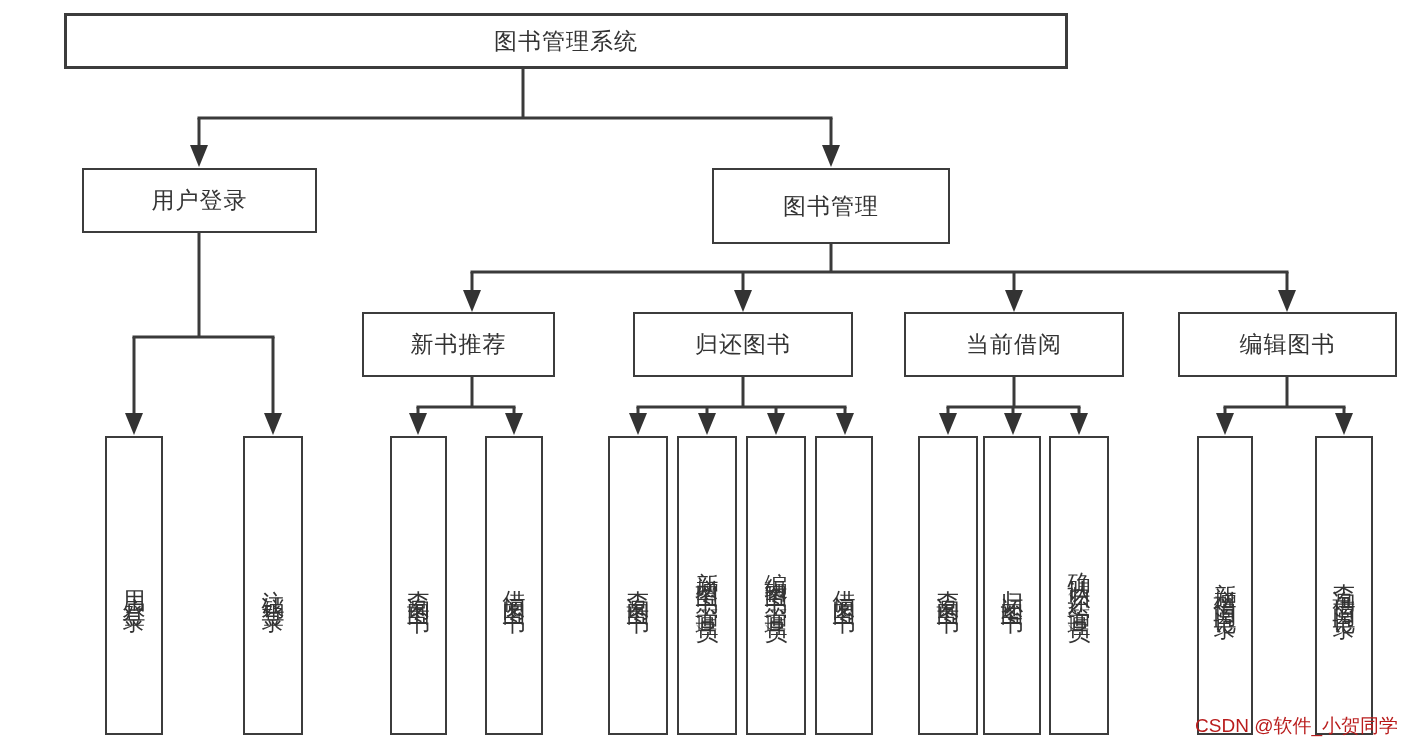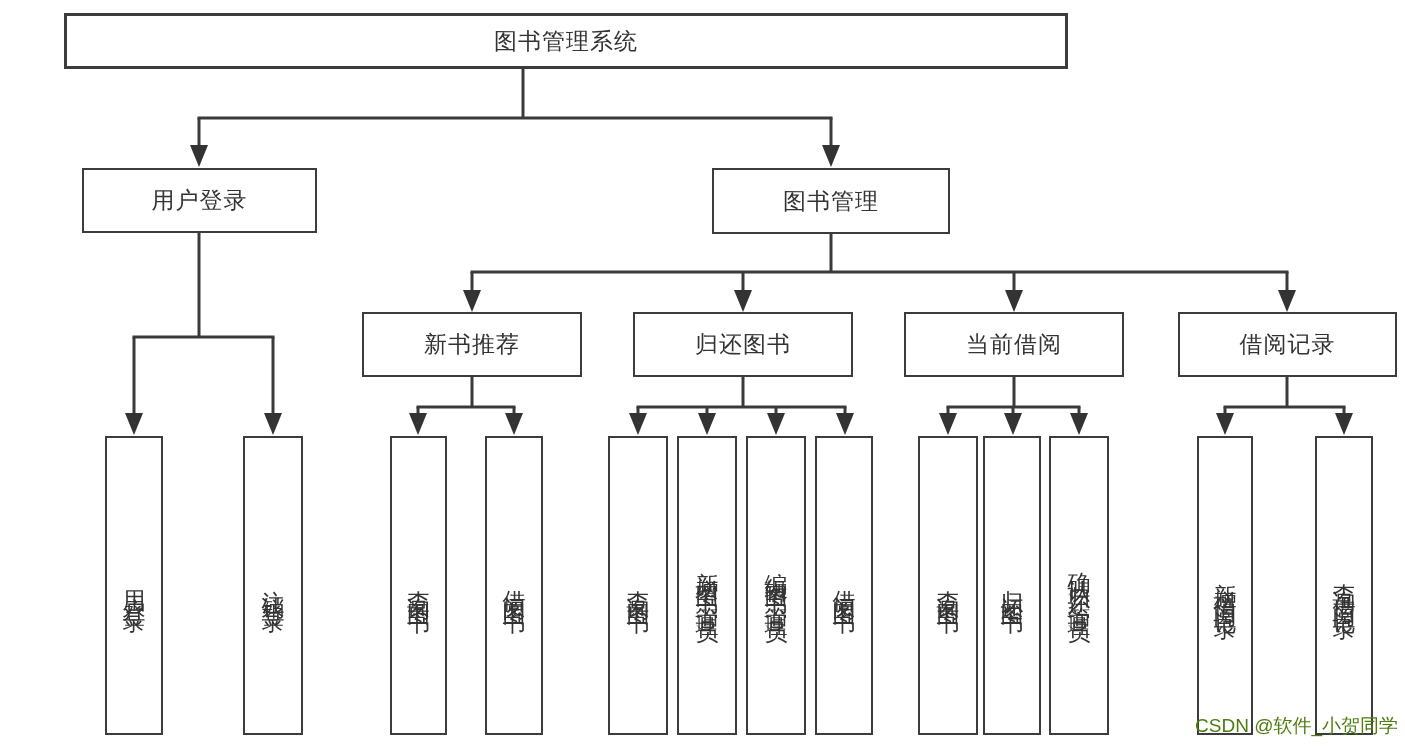--- a/index.html
+++ b/index.html
@@ -44,21 +44,21 @@
     letter-spacing: 7px;
     line-height: 1;
     color: #333333;
     white-space: nowrap;
   }
   .watermark {
     position: absolute;
     right: 7px;
     bottom: 8px;
     font-size: 19px;
-    color: #4d7c0f;
+    color: #b91c1c;
     z-index: 3;
     white-space: nowrap;
   }
 </style>
 </head>
 <body>
 
 <div class="canvas">
 
   <svg class="connectors" viewBox="0 0 1405 747" xmlns="http://www.w3.org/2000/svg">
@@ -123,35 +123,35 @@
     <polygon points="1335,413 1353,413 1344,435"></polygon>
   </svg>
 
   <div class="node root" style="left:20px; top:13px; width:1004px; height:56px;margin-left:44px;">
     <span class="hlabel">图书管理系统</span>
   </div>
 
   <div class="node" style="left:82px; top:168px; width:235px; height:65px;">
     <span class="hlabel">用户登录</span>
   </div>
-  <div class="node" style="left:712px; top:168px; width:238px; height:66px;">
+  <div class="node" style="left:712px; top:168px; width:238px; height:76px;">
     <span class="hlabel">图书管理</span>
   </div>
 
-  <div class="node" style="left:362px; top:312px; width:220px; height:65px;">
+  <div class="node" style="left:362px; top:312px; width:193px; height:65px;">
     <span class="hlabel">新书推荐</span>
   </div>
   <div class="node" style="left:633px; top:312px; width:220px; height:65px;">
     <span class="hlabel">归还图书</span>
   </div>
   <div class="node" style="left:904px; top:312px; width:220px; height:65px;">
     <span class="hlabel">当前借阅</span>
   </div>
   <div class="node" style="left:1178px; top:312px; width:219px; height:65px;">
-    <span class="hlabel">借阅记录</span>
+    <span class="hlabel">编辑图书</span>
   </div>
 
   <div class="node" style="left:105px; top:436px; width:58px; height:299px;">
     <span class="vlabel">用户登录</span>
   </div>
   <div class="node" style="left:243px; top:436px; width:60px; height:299px;">
     <span class="vlabel">注销登录</span>
   </div>
 
   <div class="node" style="left:390px; top:436px; width:57px; height:299px;">

